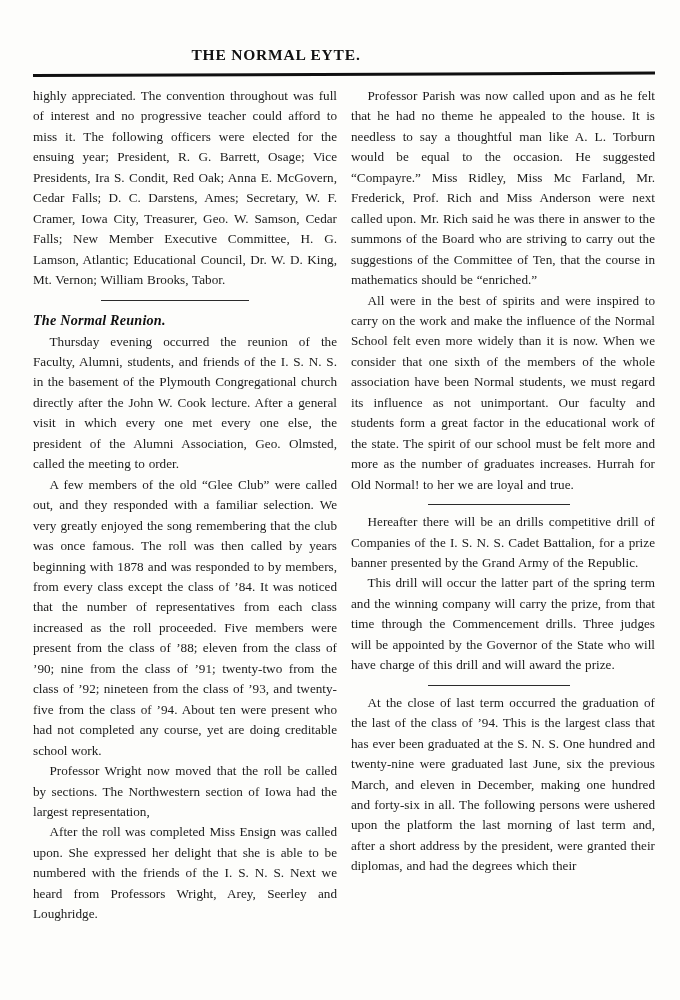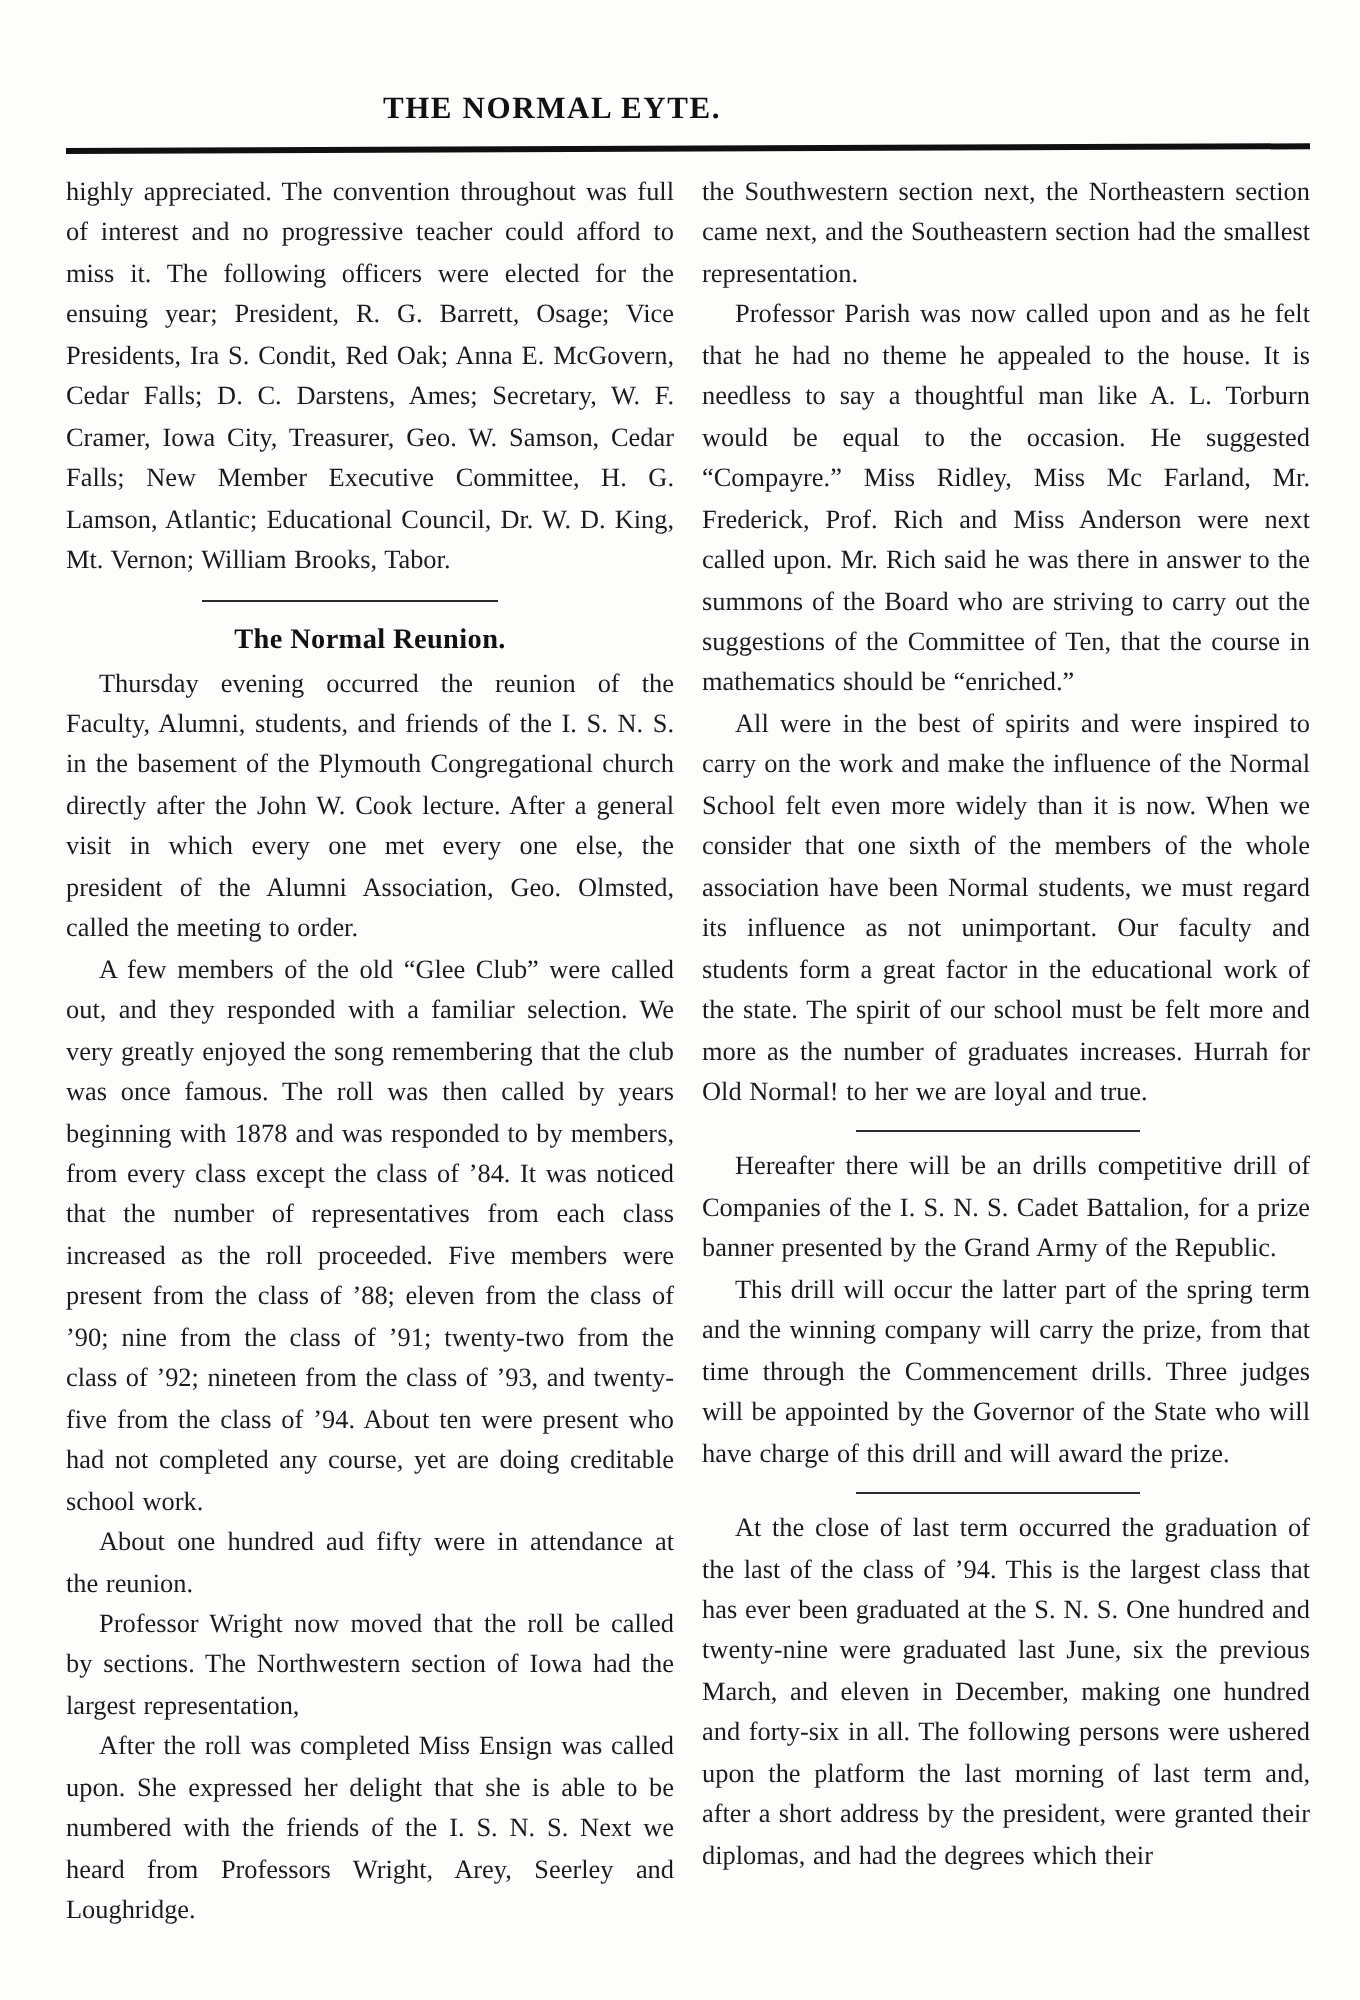--- a/index.html
+++ b/index.html
@@ -76,26 +76,27 @@
     text-align: justify;
     text-indent: 1.25em;
     word-spacing: 0.04em;
     color: #1b1b1b;
   }
   p.para.no-indent { text-indent: 0; }
 
   
   .section-heading {
     margin: 0;
-    text-align: center;
+    text-align: left;
     font-weight: bold;
     font-size: 14.2px;
     line-height: 24px;
     letter-spacing: 0.2px;
     color: #111;
+    font-style: italic;
   }
 
   
   .divider {
     height: 1px;
     background: #2a2a2a;
     margin: 0 auto;
   }
   .divider-wrap {
     padding: 9px 0 7px 0;
@@ -124,31 +125,29 @@
       <div class="divider-wrap">
         <div class="divider w-left"></div>
       </div>
 
       <h2 class="section-heading">The Normal Reunion.</h2>
 
       <p class="para">Thursday evening occurred the reunion of the Faculty, Alumni, students, and friends of the I. S. N. S. in the basement of the Plymouth Congregational church directly after the John W. Cook lecture. After a general visit in which every one met every one else, the president of the Alumni Association, Geo. Olmsted, called the meeting to order.</p>
 
       <p class="para">A few members of the old “Glee Club” were called out, and they responded with a familiar selection. We very greatly enjoyed the song remembering that the club was once famous. The roll was then called by years beginning with 1878 and was responded to by members, from every class except the class of ’84. It was noticed that the number of representatives from each class increased as the roll proceeded. Five members were present from the class of ’88; eleven from the class of ’90; nine from the class of ’91; twenty-two from the class of ’92; nineteen from the class of ’93, and twenty-five from the class of ’94. About ten were present who had not completed any course, yet are doing creditable school work.</p>
 
-      <p class="para">About one hundred aud fifty were in attendance at the reunion.</p>
 
       <p class="para">Professor Wright now moved that the roll be called by sections. The Northwestern section of Iowa had the largest representation,</p>
 
       <p class="para">After the roll was completed Miss Ensign was called upon. She expressed her delight that she is able to be numbered with the friends of the I. S. N. S. Next we heard from Professors Wright, Arey, Seerley and Loughridge.</p>
 
     </div>
 
     <div class="col col-right">
 
-      <p class="para no-indent">the Southwestern section next, the Northeastern section came next, and the Southeastern section had the smallest representation.</p>
 
       <p class="para">Professor Parish was now called upon and as he felt that he had no theme he appealed to the house. It is needless to say a thoughtful man like A. L. Torburn would be equal to the occasion. He suggested “Compayre.” Miss Ridley, Miss Mc Farland, Mr. Frederick, Prof. Rich and Miss Anderson were next called upon. Mr. Rich said he was there in answer to the summons of the Board who are striving to carry out the suggestions of the Committee of Ten, that the course in mathematics should be “enriched.”</p>
 
       <p class="para">All were in the best of spirits and were inspired to carry on the work and make the influence of the Normal School felt even more widely than it is now. When we consider that one sixth of the members of the whole association have been Normal students, we must regard its influence as not unimportant. Our faculty and students form a great factor in the educational work of the state. The spirit of our school must be felt more and more as the number of graduates increases. Hurrah for Old Normal! to her we are loyal and true.</p>
 
       <div class="divider-wrap">
         <div class="divider w-right1"></div>
       </div>
 
       <p class="para">Hereafter there will be an drills competitive drill of Companies of the I. S. N. S. Cadet Battalion, for a prize banner presented by the Grand Army of the Republic.</p>

